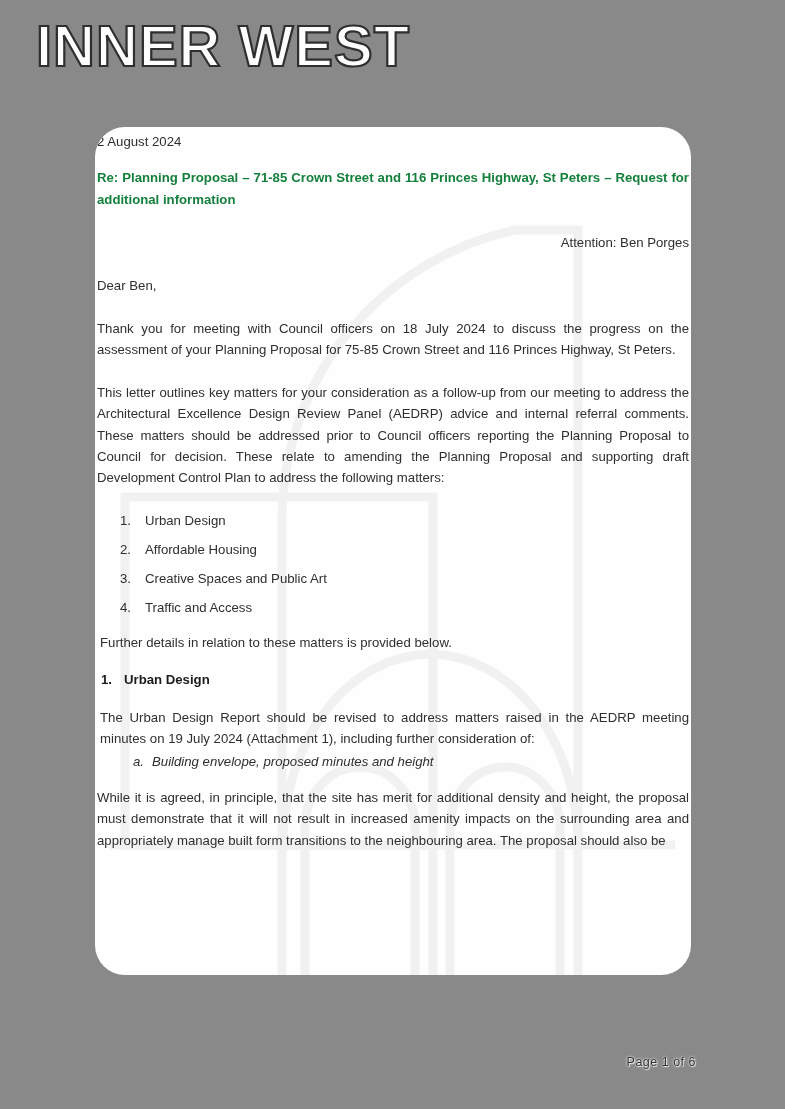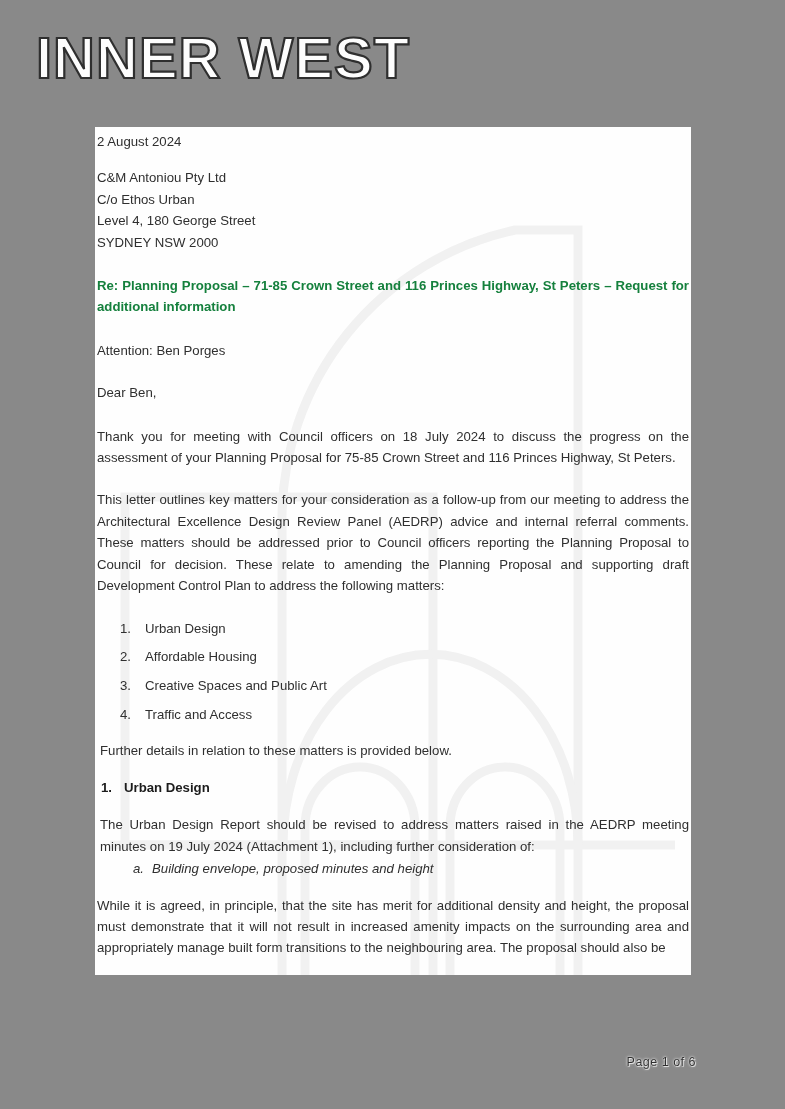--- a/index.html
+++ b/index.html
@@ -6,39 +6,40 @@
   html, body { width: 785px; height: 1109px; }
   body {
     background: #898989;
     font-family: "Liberation Sans", sans-serif;
     position: relative;
     overflow: hidden;
   }
   .logo {
     position: absolute;
     left: 36px;
-    top: 26px;
+    top: 14px;
     font-size: 58px;
     font-weight: 700;
     letter-spacing: 1px;
     color: #fdfdfd;
     -webkit-text-stroke: 2.2px #2f2f2f;
     text-shadow: 0 0 1px #3a3a3a;
     white-space: nowrap;
     line-height: 1.1;
     user-select: none;
   }
   .paper {
     position: absolute;
     left: 95px;
     top: 127px;
     width: 596px;
     height: 848px;
     background: #fefefe;
     overflow: hidden;
+    border-radius: 30px;
   }
   .watermark {
     position: absolute;
     inset: 0;
     z-index: 0;
     pointer-events: none;
   }
   .content {
     position: relative;
     z-index: 1;
@@ -49,21 +50,21 @@
   }
   .line { margin: 0; }
   .date-line { margin-bottom: 15px; }
   .recipient-block { margin-bottom: 22px; }
   .subject {
     font-weight: 700;
     color: #15803d;
     margin-bottom: 22px;
     text-align: justify;
   }
-  .attention-line { margin-bottom: 21px; }
+  .attention-line { margin-bottom: 21px; text-align: right; }
   .salutation-line { margin-bottom: 22px; }
   .para {
     text-align: justify;
     margin-bottom: 21px;
   }
   .para-tight { }
   .num-list { margin: 0 0 14px 0; }
   .num-item {
     display: flex;
     margin-bottom: 7.5px;
@@ -119,26 +120,20 @@
     <path d="M 188 718 A 147 190 0 0 1 483 718"></path>
 
     <path d="M 210 848 L 210 700 A 55 60 0 0 1 320 700 L 320 848"></path>
     <path d="M 355 848 L 355 700 A 55 60 0 0 1 465 700 L 465 848"></path>
   </svg>
 
   <div class="content">
 
     <p class="line date-line">2 August 2024</p>
 
-    <div class="recipient-block">
-      <p class="line">C&amp;M Antoniou Pty Ltd</p>
-      <p class="line">C/o Ethos Urban</p>
-      <p class="line">Level 4, 180 George Street</p>
-      <p class="line">SYDNEY NSW 2000</p>
-    </div>
 
     <p class="subject">Re: Planning Proposal – 71-85 Crown Street and 116 Princes Highway, St Peters – Request for additional information</p>
 
     <p class="line attention-line">Attention: Ben Porges</p>
 
     <p class="line salutation-line">Dear Ben,</p>
 
     <p class="para">Thank you for meeting with Council officers on 18 July 2024 to discuss the progress on the assessment of your Planning Proposal for 75-85 Crown Street and 116 Princes Highway, St Peters.</p>
 
     <p class="para para-tight">This letter outlines key matters for your consideration as a follow-up from our meeting to address the Architectural Excellence Design Review Panel (AEDRP) advice and internal referral comments. These matters should be addressed prior to Council officers reporting the Planning Proposal to Council for decision. These relate to amending the Planning Proposal and supporting draft Development Control Plan to address the following matters:</p>

